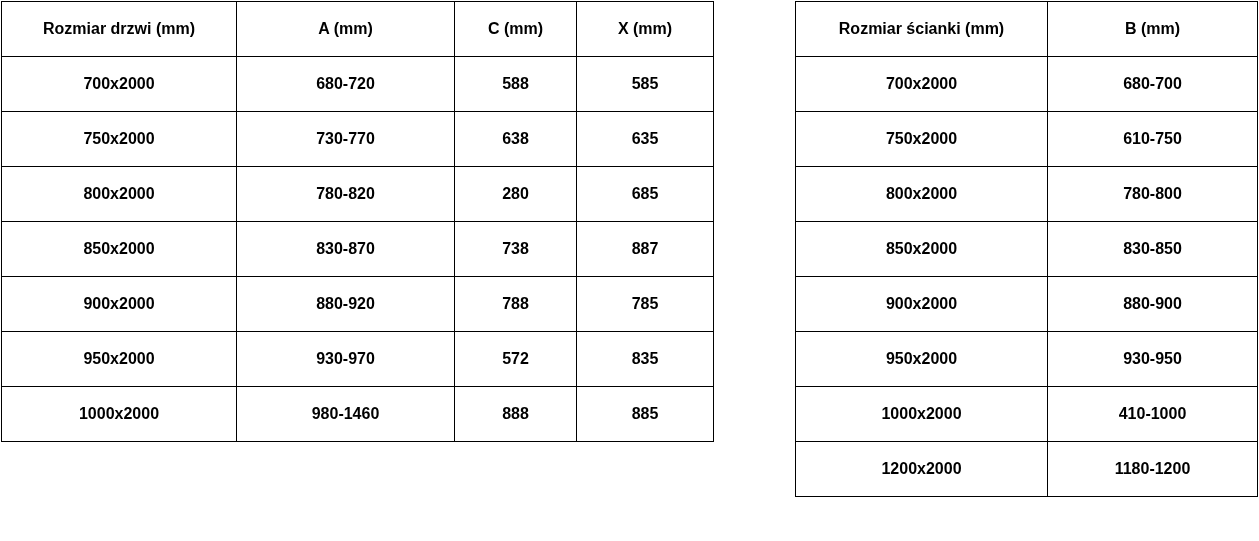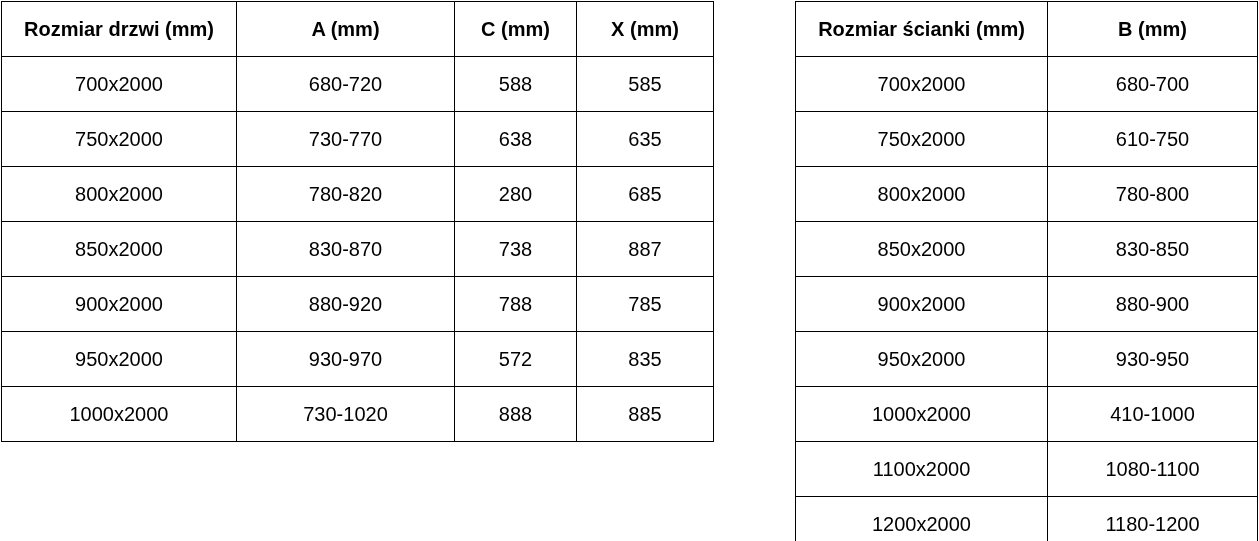--- a/index.html
+++ b/index.html
@@ -20,29 +20,29 @@
     height: 541px;
   }
   table.spec {
     border-collapse: collapse;
     table-layout: fixed;
   }
   table.spec td, table.spec th {
     border: 1px solid #000000;
     text-align: center;
     vertical-align: middle;
-    font-size: 20px;
+    font-size: 16px;
     font-weight: bold;
     padding: 0;
     height: 54px;
     line-height: 54px;
     white-space: nowrap;
   }
   table.spec td.val {
-    font-weight: normal;
+    font-weight: bold;
     margin-top: 40px;
   }
   
   #table-doors {
     position: absolute;
     left: 1px;
     top: 1px;
   }
   #table-doors col.c0 { width: 235px; }
   #table-doors col.c1 { width: 218px; }
@@ -110,21 +110,21 @@
         <td class="val">785</td>
       </tr>
       <tr>
         <td class="val">950x2000</td>
         <td class="val">930-970</td>
         <td class="val">572</td>
         <td class="val">835</td>
       </tr>
       <tr>
         <td class="val">1000x2000</td>
-        <td class="val">730-1020</td>
+        <td class="val">980-1460</td>
         <td class="val">888</td>
         <td class="val">885</td>
       </tr>
     </tbody>
   </table>
 
   <table class="spec" id="table-wall">
     <colgroup>
       <col class="c0">
         <col class="c1">
@@ -158,23 +158,19 @@
       </tr>
       <tr>
         <td class="val">950x2000</td>
         <td class="val">930-950</td>
       </tr>
       <tr>
         <td class="val">1000x2000</td>
         <td class="val">410-1000</td>
       </tr>
       <tr>
-        <td class="val">1100x2000</td>
-        <td class="val">1080-1100</td>
-      </tr>
-      <tr>
         <td class="val">1200x2000</td>
         <td class="val">1180-1200</td>
       </tr>
     </tbody>
   </table>
 
 </div>
 
 </body></html>

